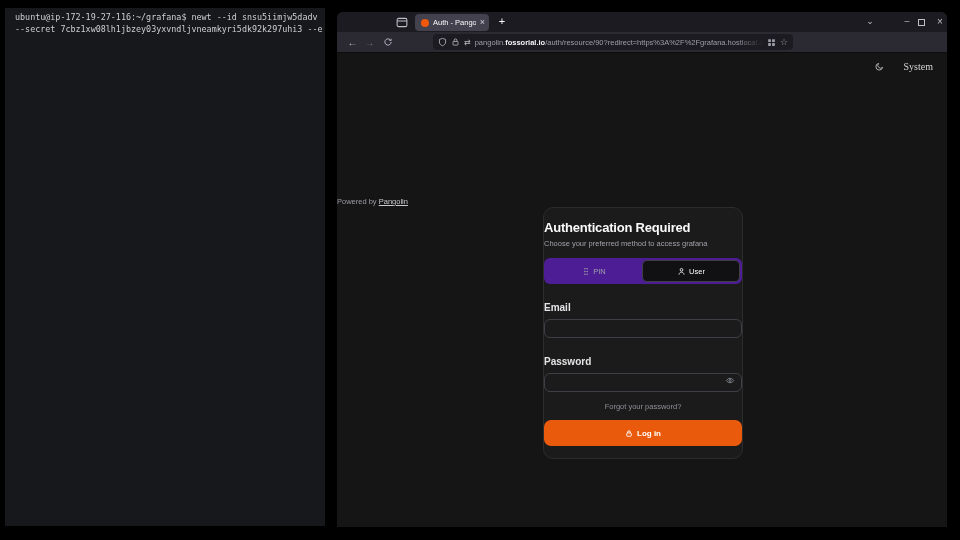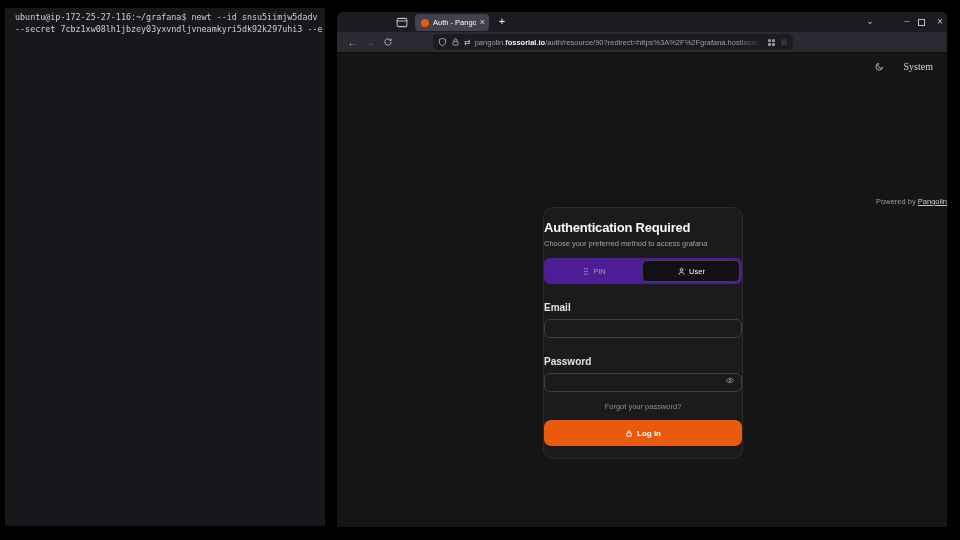--- a/index.html
+++ b/index.html
@@ -52,21 +52,21 @@
   .ext-icon { position:absolute; top:25px; width:12px; height:12px; color:#bfbfc9;
               text-align:center; font-size:10px; line-height:12px; }
   #ext-blue { background:#2563eb; border-radius:2px; color:#fff; font-size:8px; font-weight:bold; }
   #ext-blue .badge { position:absolute; right:-2px; top:-2px; width:5px; height:5px;
                      background:#7fb0ff; border-radius:1px; }
 
   
   #content { position:absolute; left:0; top:41px; width:610px; height:474px; background:#151515; }
   #theme-toggle { position:absolute; right:14px; top:8px; display:flex; gap:20px;
                   align-items:center; color:#d4d4d4; font-size:10px;font-family:Liberation Serif, serif; }
-  #powered { position:absolute; left:0; top:144px; width:100%; text-align:right;
+  #powered { position:absolute; left:0; top:144px; width:100%; text-align:left;
              font-size:7.5px; color:#9b9ba3; }
   #powered a { color:#c9c9cf; text-decoration:underline; }
 
   #auth-card { position:absolute; left:206px; top:154px; width:200px; min-height:200px;
                background:#1b1b1b; border:1px solid #2c2c2c; border-radius:10px;
                padding:12px 0 12px; }
   #card-title { color:#fafafa; font-size:13px; font-weight:bold; letter-spacing:-0.2px; }
   #card-subtitle { color:#a1a1aa; font-size:7.5px; margin-top:4px; }
   #method-tabs { margin-top:10px; height:26px; background:#4c1d95; border-radius:6px;
                  padding:2px; display:flex; }
@@ -82,21 +82,21 @@
   #forgot { margin-top:10px; text-align:center; font-size:7.5px; color:#8f8f98; }
   #login-btn { margin-top:9px; width:100%; height:26px; border:none; border-radius:7px;
                background:#ea5a0c; color:#fff; font-size:8px; font-weight:bold;
                display:flex; align-items:center; justify-content:center; gap:4px;
                font-family:"Liberation Sans", sans-serif; }
 </style>
 </head>
 <body>
 
 <div id="terminal" class="abs">
-  <div class="tline">ubuntu@ip-172-25-27-116:~/grafana$ newt --id snsu5iimjw5dadv</div>
+  <div class="tline">ubuntu@ip-172-19-27-116:~/grafana$ newt --id snsu5iimjw5dadv</div>
   <div class="tline">--secret 7cbz1xw08lh1jbzey03yxvndljvneamkyri5dk92k297uhi3 --e</div>
 </div>
 
 <div id="browser" class="abs">
 
   <div id="tabbar">
     <div class="ff-view">
       <svg width="12" height="11" viewBox="0 0 16 14" fill="none" stroke="currentColor" stroke-width="1.4">
         <rect x="1.5" y="1.5" width="13" height="11" rx="2"></rect>
           <line x1="1.5" y1="5" x2="14.5" y2="5"></line>

